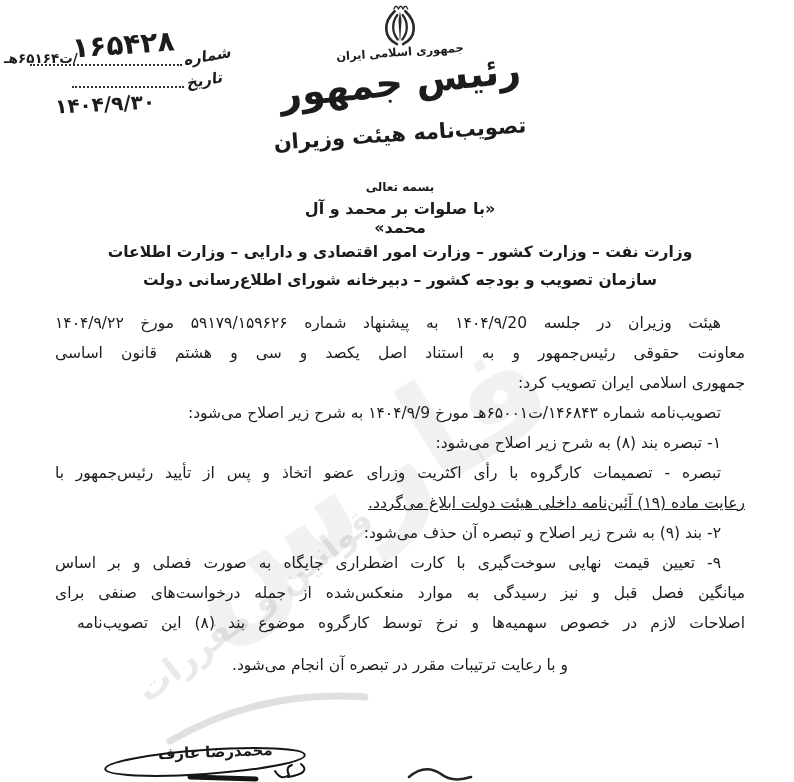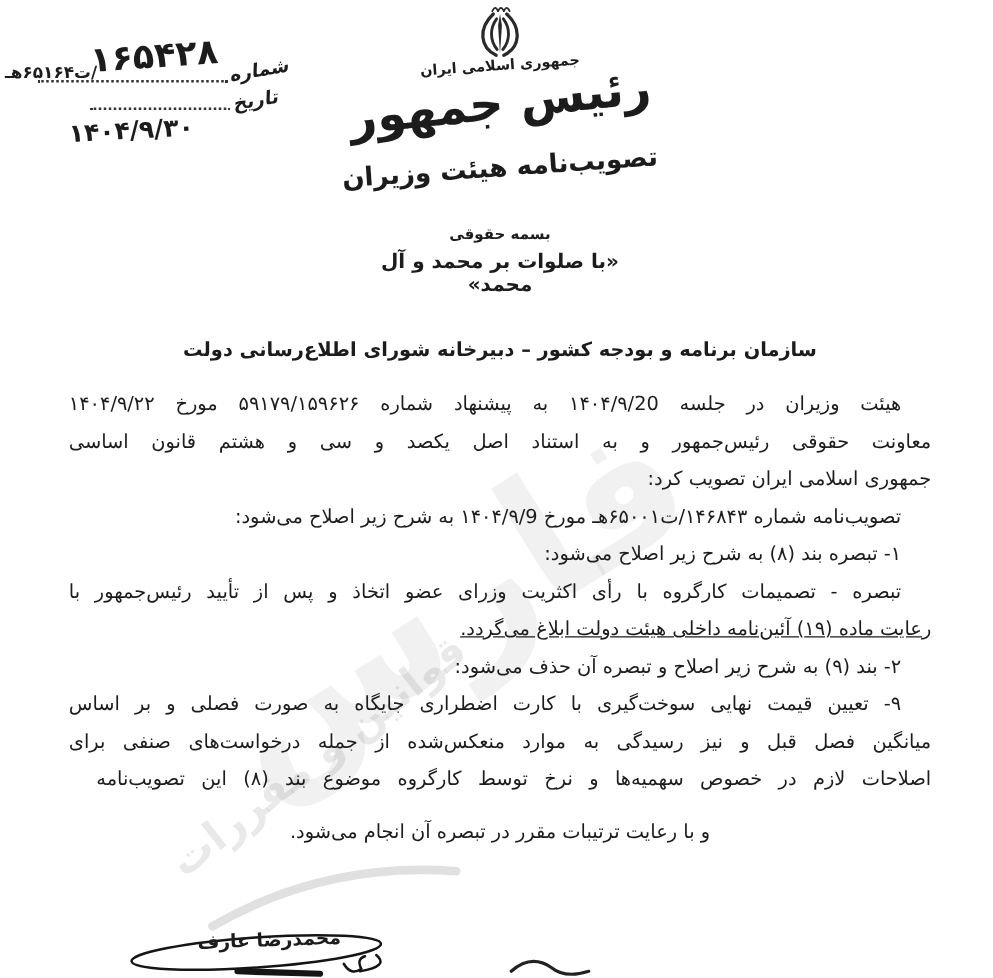--- a/index.html
+++ b/index.html
@@ -88,24 +88,25 @@
   <div class="decree-callig">تصویب‌نامه هیئت وزیران</div>
 
   <div class="num-label">شماره</div>
   <div class="dots-1"></div>
   <div class="num-big">۱۶۵۴۲۸</div>
   <div class="num-suffix">/ت۶۵۱۶۴هـ</div>
   <div class="date-label">تاریخ</div>
   <div class="dots-2"></div>
   <div class="date-val">۱۴۰۴/۹/۳۰</div>
 
-  <div class="basmala">بسمه حقوقی</div>
+  <div class="basmala">بسمه تعالی</div>
   <div class="salawat">«با صلوات بر محمد و آل محمد»</div>
 
-  <div class="addr addr-2">سازمان برنامه و بودجه کشور – دبیرخانه شورای اطلاع‌رسانی دولت</div>
+  <div class="addr addr-1">وزارت نفت – وزارت کشور – وزارت امور اقتصادی و دارایی – وزارت اطلاعات</div>
+  <div class="addr addr-2">سازمان تصویب و بودجه کشور – دبیرخانه شورای اطلاع‌رسانی دولت</div>
 
   <div>
       <div class="body-line just ind" style="top: 312px;">هیئت وزیران در جلسه ۱۴۰۴/۹/20 به پیشنهاد شماره ۵۹۱۷۹/۱۵۹۶۲۶ مورخ ۱۴۰۴/۹/۲۲</div>
       <div class="body-line just" style="top: 342px;">معاونت حقوقی رئیس‌جمهور و به استناد اصل یکصد و سی و هشتم قانون اساسی</div>
       <div class="body-line" style="top: 372px;">جمهوری اسلامی ایران تصویب کرد:</div>
       <div class="body-line ind" style="top: 402px;">تصویب‌نامه شماره ۱۴۶۸۴۳/ت۶۵۰۰۱هـ مورخ ۱۴۰۴/۹/9 به شرح زیر اصلاح می‌شود:</div>
       <div class="body-line ind" style="top: 432px;">۱- تبصره بند (۸) به شرح زیر اصلاح می‌شود:</div>
       <div class="body-line just ind" style="top: 462px;">تبصره - تصمیمات کارگروه با رأی اکثریت وزرای عضو اتخاذ و پس از تأیید رئیس‌جمهور با</div>
       <div class="body-line" style="top: 492px; text-decoration: underline;">رعایت ماده (۱۹) آئین‌نامه داخلی هیئت دولت ابلاغ می‌گردد.</div>
       <div class="body-line ind" style="top: 522px;">۲- بند (۹) به شرح زیر اصلاح و تبصره آن حذف می‌شود:</div>

